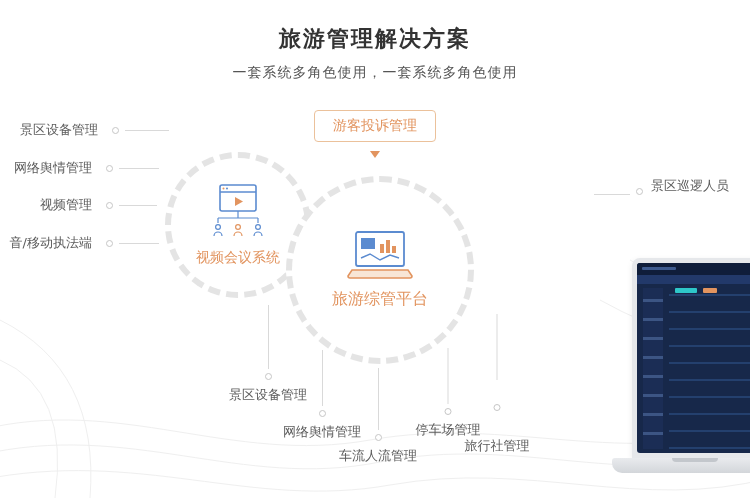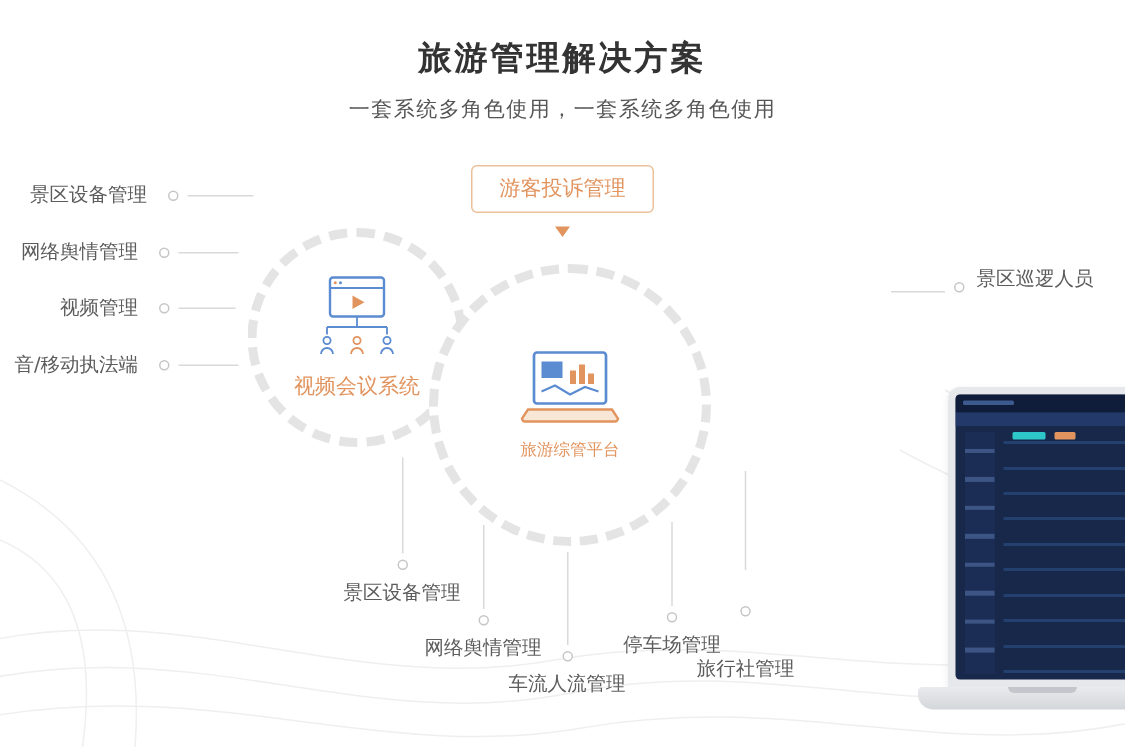--- a/index.html
+++ b/index.html
@@ -19,21 +19,21 @@
   .down-arrow { position:absolute; left:50%; transform:translateX(-50%); top:151px;
                 width:0; height:0; border-left:5px solid transparent; border-right:5px solid transparent;
                 border-top:7px solid #E2945F; z-index:6; }
 
   .circle { position:absolute; border-radius:50%; border:6px dashed #e4e4e4; background:#fff;
             display:flex; flex-direction:column; align-items:center; justify-content:center; }
   .circle-left  { left:165px; top:152px; width:146px; height:146px; z-index:1; }
   .circle-right { left:444px; top:152px; width:146px; height:146px; z-index:1; }
   .circle-center{ left:286px; top:176px; width:188px; height:188px; z-index:2; }
   .circle-label { color:#E2945F; font-size:14px; margin-top:7px; white-space:nowrap; }
-  .circle-center .circle-label { font-size:11px; }
+  .circle-center .circle-label { font-size:16px; }
 
   .conn-left { position:absolute; display:flex; align-items:center; z-index:1; }
   .conn-left .lbl { width:92px; text-align:right; font-size:13px; color:#5c5c5c; white-space:nowrap; }
   .conn-right { position:absolute; display:flex; align-items:flex-end; z-index:1;margin-top:36px; }
   .conn-right .lbl { font-size:13px; color:#5c5c5c; white-space:nowrap; }
   .dot { width:7px; height:7px; border:1px solid #c6c6c6; border-radius:50%; background:#fff; flex:none; }
   .hline { height:1px; background:#d9d9d9; flex:none; }
   .conn-left .dot { margin-left:14px; margin-right:6px; }
   .conn-right .dot { margin-left:6px; margin-right:8px; }
 

